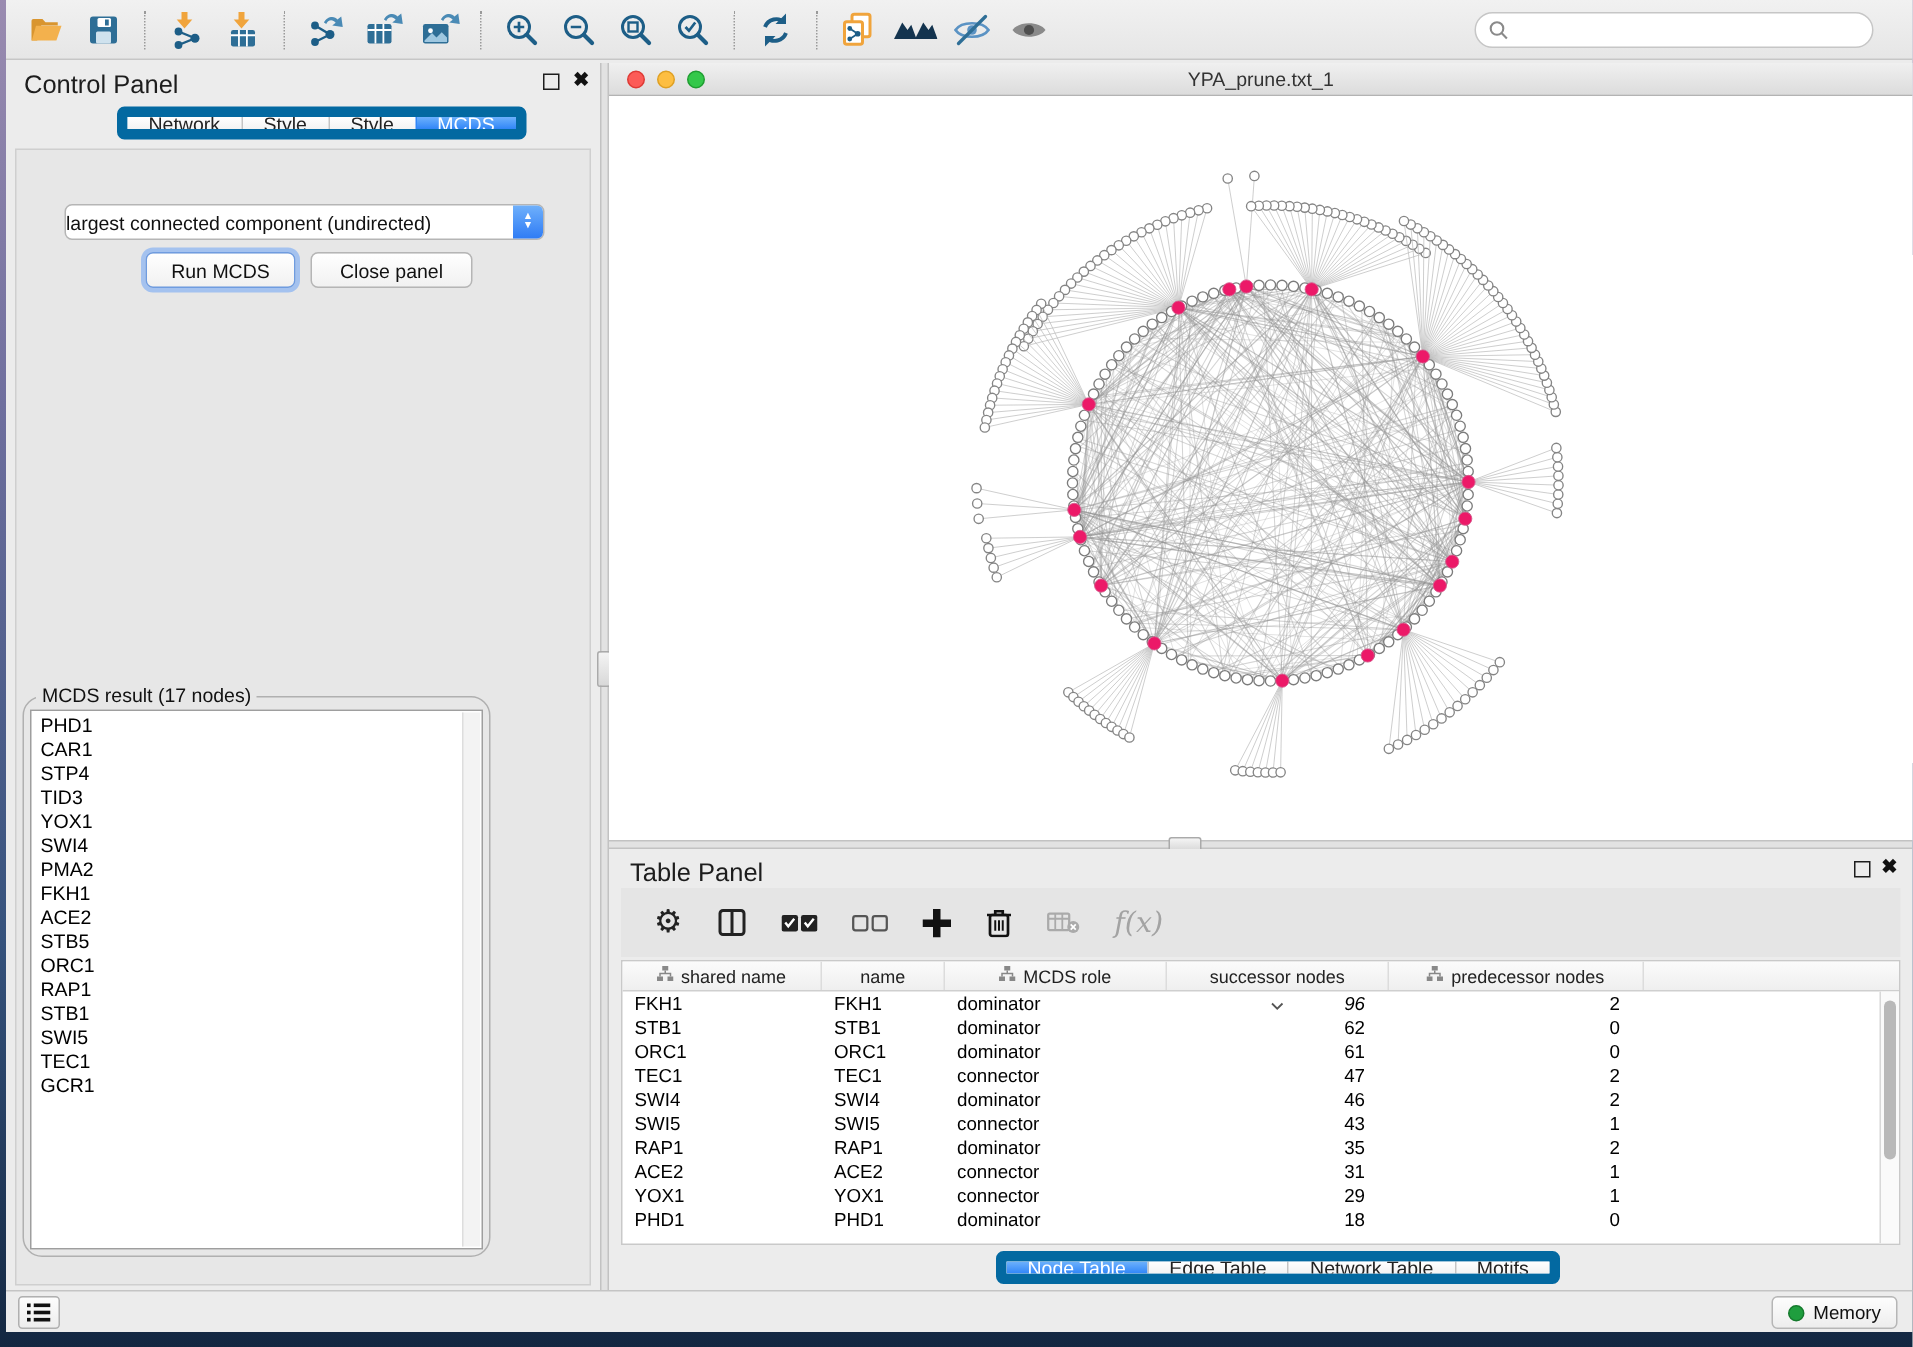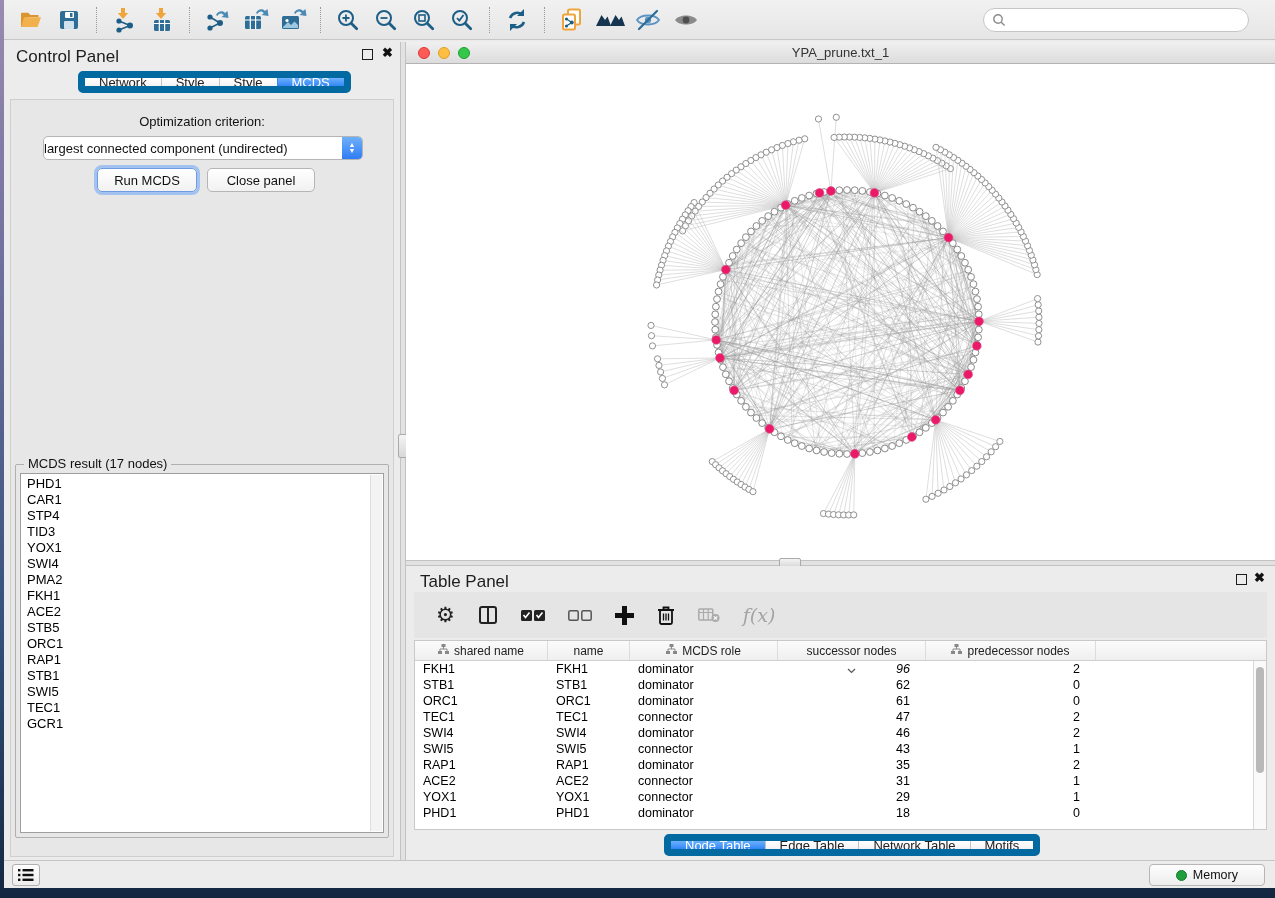--- a/index.html
+++ b/index.html
@@ -29,21 +29,21 @@
   .cp-body{position:absolute;left:6px;top:99px;width:384px;height:758px;background:#e7e7e7;border:1px solid #cfcfcf}
   .opt-label{position:absolute;left:0;right:0;top:14px;text-align:center;font-size:13px;color:#111}
   .dropdown{position:absolute;left:32px;top:36px;width:320px;height:24px;background:#fff;border:1px solid #b5b5b5;
             border-radius:5px;display:flex;align-items:center;cursor:pointer}
   .dropdown .val{flex:1;text-align:left;font-size:13px;color:#111;white-space:nowrap;overflow:hidden}
   .dd-cap{width:20px;height:22px;border-radius:0 4px 4px 0;background:linear-gradient(#6fb0fb,#2f7cf5);
           display:flex;flex-direction:column;align-items:center;justify-content:center;color:#fff;font-size:7px;line-height:6px}
   .btn{position:absolute;height:24px;background:linear-gradient(#ffffff,#f1f1f1);border:1px solid #b5b5b5;border-radius:5px;
        font-size:13px;font-family:"Liberation Sans",sans-serif;color:#111;cursor:pointer;padding:0 12px}
   .btn.focus{border-color:#6f9ce0;box-shadow:0 0 0 3px rgba(120,170,245,.6)}
-  .groupbox{position:absolute;left:4px;top:364px;width:374px;height:374px;border:1px solid #b0b0b0;border-radius:2px}
+  .groupbox{position:absolute;left:4px;top:364px;width:312px;height:374px;border:1px solid #b0b0b0;border-radius:13px}
   .groupbox .legend{position:absolute;left:8px;top:-9px;background:#e7e7e7;padding:0 4px;font-size:13px;color:#111}
   .listbox{position:absolute;left:4px;top:8px;right:4px;bottom:4px;background:#fff;border:1px solid #9e9e9e;overflow:hidden}
   .listbox .items{position:absolute;left:0;top:2px;right:14px}
   .list-item{font-size:13px;line-height:16px;padding-left:6px;color:#000;cursor:default}
   .list-track{position:absolute;right:1px;top:1px;bottom:1px;width:12px;background:#f3f3f3;border-left:1px solid #ddd}
   
   .vsplit{position:absolute;left:396px;top:42px;width:6px;bottom:28px;background:#e2e2e2;border-left:1px solid #c2c2c2;border-right:1px solid #c2c2c2}
   .vsplit .grip{position:absolute;left:-3px;top:392px;width:10px;height:24px;background:linear-gradient(#f4f4f4,#d8d8d8);border:1px solid #aaa;border-radius:2px}
   .hsplit{position:absolute;left:402px;top:560px;width:869px;height:6px;background:#e2e2e2;border-top:1px solid #c2c2c2;border-bottom:1px solid #c2c2c2}
   .hsplit .grip{position:absolute;left:373px;top:-3px;width:22px;height:10px;background:linear-gradient(#f4f4f4,#d8d8d8);border:1px solid #aaa;border-radius:2px}
@@ -68,21 +68,21 @@
   .trow{display:flex;height:16px;align-items:center;cursor:default}
   .td{font-size:12.5px;color:#000;overflow:hidden;white-space:nowrap}
   .td.num{text-align:right}
   .vscroll{position:absolute;right:0;top:20px;bottom:0;width:13px;background:#fafafa;border-left:1px solid #d8d8d8}
   .vthumb{position:absolute;left:2px;right:2px;top:6px;height:106px;background:#b9b9b9;border-radius:5px}
   
   .status{position:absolute;left:0;right:0;top:860px;height:28px;background:#ececec;border-top:1px solid #c4c4c4}
   .list-btn{position:absolute;left:8px;top:3px;width:28px;height:22px;background:linear-gradient(#fdfdfd,#ededed);
             border:1px solid #b0b0b0;border-radius:3px;display:flex;align-items:center;justify-content:center;cursor:pointer}
   .mem-btn{position:absolute;right:10px;top:3px;height:22px;background:linear-gradient(#fdfdfd,#ededed);
-           border:1px solid #b6b6b6;border-radius:4px;display:flex;align-items:center;gap:6px;padding:0 26px;cursor:pointer}
+           border:1px solid #b6b6b6;border-radius:4px;display:flex;align-items:center;gap:6px;padding:0 10px;cursor:pointer}
   .mem-dot{width:11px;height:11px;border-radius:50%;background:#1f9e3e;border:1px solid #157a2d}
   .mem-label{font-size:12.5px;color:#111}
 </style>
 </head>
 <body>
 
 <div class="app">
 
   <div class="toolbar">
     <button class="tb-btn">
@@ -224,21 +224,20 @@
     <span class="close-ico" style="left:378px">✖</span>
   </div>
   <div class="seg-group" style="left:74px;top:71px">
       <span class="seg">Network</span>
       <span class="seg">Style</span>
       <span class="seg">Style</span>
       <span class="seg sel">MCDS</span>
     </div>
 
   <div class="cp-body">
-    <div class="opt-label">Optimization criterion:</div>
     <div class="dropdown">
       <span class="val">largest connected component (undirected)</span>
       <span class="dd-cap">
           <span>▲</span>
           <span>▼</span>
         </span>
     </div>
     <button class="btn focus" style="left:86px;top:68px;width:100px">Run MCDS</button>
     <button class="btn" style="left:196px;top:68px;width:108px">Close panel</button>
 

